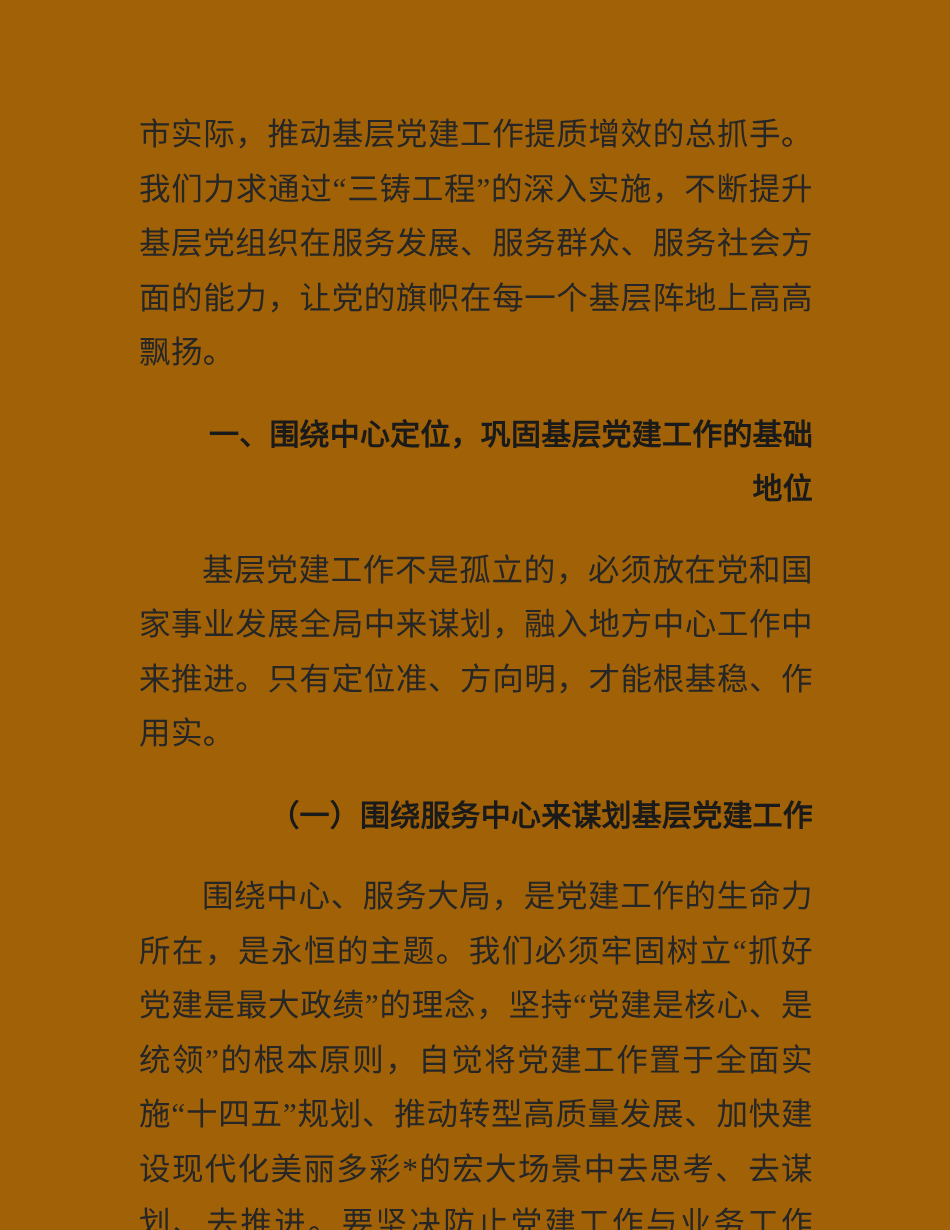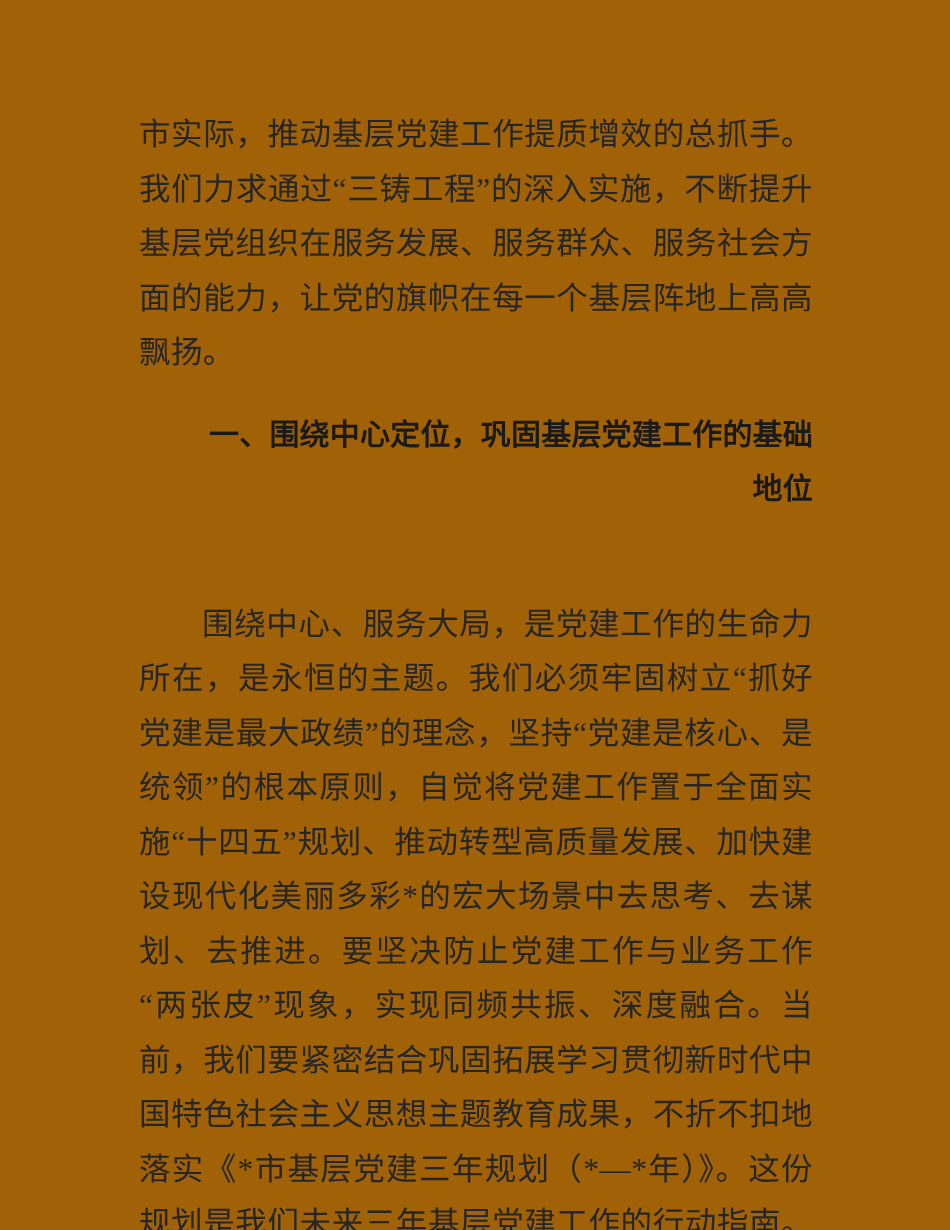--- a/index.html
+++ b/index.html
@@ -67,22 +67,24 @@
   <div class="page-body">
 
     <p class="para tight">市实际，推动基层党建工作提质增效的总抓手。我们力求通过“三铸工程”的深入实施，不断提升基层党组织在服务发展、服务群众、服务社会方面的能力，让党的旗帜在每一个基层阵地上高高飘扬。</p>
 
     <div class="spacer-half"></div>
 
     <h2 class="heading-1">一、围绕中心定位，巩固基层党建工作的基础地位</h2>
 
     <div class="spacer-half"></div>
 
+    <p class="para">基层党建工作不是孤立的，必须放在党和国家事业发展全局中来谋划，融入地方中心工作中来推进。只有定位准、方向明，才能根基稳、作用实。</p>
 
     <div class="spacer-half"></div>
 
+    <h3 class="heading-2">（一）围绕服务中心来谋划基层党建工作</h3>
 
     <div class="spacer-half"></div>
 
     <p class="para">围绕中心、服务大局，是党建工作的生命力所在，是永恒的主题。我们必须牢固树立“抓好党建是最大政绩”的理念，坚持“党建是核心、是统领”的根本原则，自觉将党建工作置于全面实施“十四五”规划、推动转型高质量发展、加快建设现代化美丽多彩*的宏大场景中去思考、去谋划、去推进。要坚决防止党建工作与业务工作“两张皮”现象，实现同频共振、深度融合。当前，我们要紧密结合巩固拓展学习贯彻新时代中国特色社会主义思想主题教育成果，不折不扣地落实《*市基层党建三年规划（*—*年）》。这份规划是我们未来三年基层党建工作的行动指南。规划中明确提出，要从建强基层组织体</p>
 
   </div>
 </div>
 
 </body></html>

